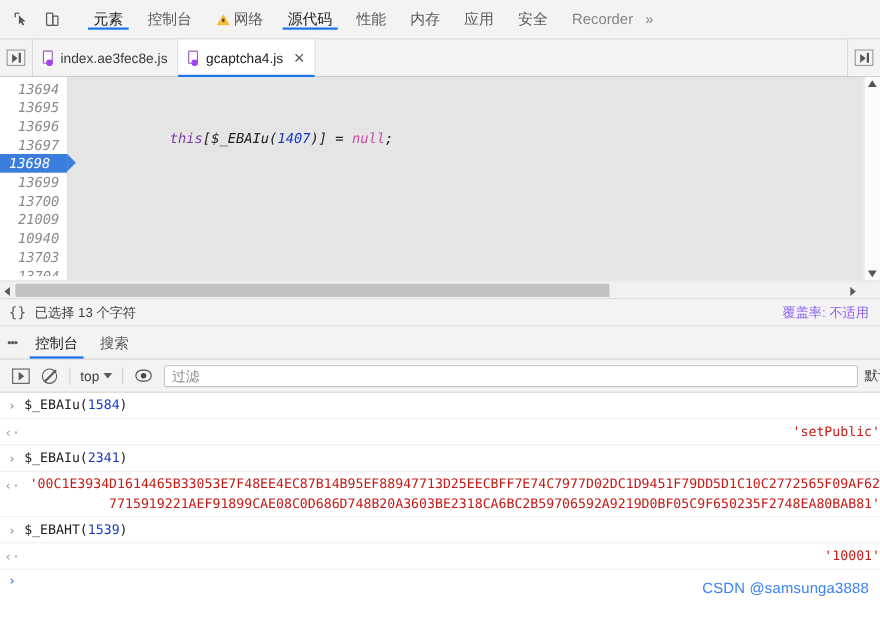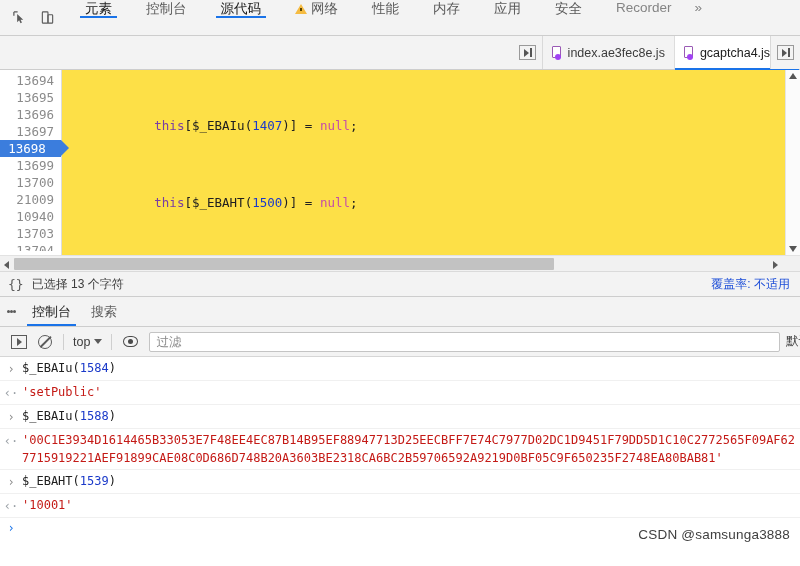--- a/index.html
+++ b/index.html
@@ -21,21 +21,21 @@
     border-bottom: 1px solid #cdcdcd;
     position: relative;
   }
   .tb-icons { display: flex; align-items: center; padding-left: 6px; gap: 2px; }
   .tb-icon {
     width: 26px; height: 26px;
     display: flex; align-items: center; justify-content: center;
     cursor: pointer; border-radius: 2px;
   }
   .tb-sep { width: 1px; background: #cfcfcf; margin: 7px 5px 7px 6px; }
-  .panel-tabs { display: flex; align-items: flex-start; gap: 12px; }
+  .panel-tabs { display: flex; align-items: center; }
   .ptab {
     display: flex; align-items: center; gap: 4px;
     padding: 0 11px;
     font-size: 13.5px; color: #5a5a5a;
     cursor: pointer; position: relative;
     white-space: nowrap;
   }
   .ptab.sel { color: #1a1a1a; }
   .ptab.sel::after {
     content: ""; position: absolute; left: 6px; right: 6px; bottom: 0;
@@ -47,21 +47,20 @@
     border-bottom:10px solid #f5bb41; }
   .warn-tri::after{ content:""; position:absolute; left:-1px; top:4px; width:2px; height:3px; background:#5a4300;}
 
   
   .filetabs {
     height: 34px; min-height:34px;
     display: flex; align-items: stretch;
     background: #f3f3f3;
     border-bottom: 1px solid #cdcdcd;
     position: relative;
-    justify-content: flex-end;
   }
   .ft-left { width: 30px; display: flex; align-items: center; justify-content: center; border-right:1px solid #d9d9d9; }
   .ft-right { width: 30px; display: flex; align-items: center; justify-content: center; position:absolute; right:0; top:0; bottom:0; border-left:1px solid #d9d9d9; background:#f3f3f3;}
   .boxarrow { width:17px;height:15px;border:1px solid #9a9a9a; display:flex; align-items:center; justify-content:center; }
   .boxarrow i { display:block; width:0;height:0;border-left:5px solid #555; border-top:4px solid transparent; border-bottom:4px solid transparent; margin-left:1px;}
   .boxarrow b { display:block; width:2px; height:9px; background:#555; margin-left:1px;}
   .ftab {
     display: flex; align-items: center; gap: 5px;
     padding: 0 9px 0 9px;
     font-size: 12.5px; color: #3c3c3c;
@@ -73,21 +72,21 @@
   .ftab.sel::after {
     content: ""; position: absolute; left: 0; right: 0; bottom: -1px;
     height: 2px; background: #1a73e8;
   }
   .jsdoc { position: relative; width: 11px; height: 13px; }
   .jsdoc .pg { position:absolute; left:0; top:0; width:9px; height:12px; border:1px solid #9a5ab5; border-radius:1px; background:#fff;}
   .jsdoc .dot { position:absolute; left:3px; bottom:-1px; width:6px;height:6px;border-radius:50%; background:#a142f4; }
   .ftab-close { font-size: 13px; color:#5a5a5a; margin-left: 4px; cursor:pointer; line-height:1;}
 
   
-  .editor-wrap { flex: 0 0 auto; height: 185px; position: relative; background: #fde047; overflow: hidden; display:flex; }
+  .editor-wrap { flex: 0 0 auto; height: 185px; position: relative; background: #e5e5e5; overflow: hidden; display:flex;font-style:italic; }
   .gutter {
     width: 62px; min-width:62px;
     background: #fff;
     border-right: 1px solid #dcdcdc;
     padding-top: 2px;
     font-family: "DejaVu Sans Mono", monospace;
     font-size: 12.5px;
     color: #8b8b8b;
     text-align: right;
     user-select: none;
@@ -128,21 +127,21 @@
     height: 26px; min-height:26px;
     display: flex; align-items: center;
     background: #f3f3f3;
     border-top: 1px solid #dadada;
     border-bottom: 1px solid #cdcdcd;
     padding: 0 10px 0 8px;
     font-size: 12px; color: #4b4b4b;
   }
   .pretty { font-family:"DejaVu Sans Mono", monospace; font-size:13px; color:#5a5a5a; cursor:pointer; margin-right:8px;}
   .status-sel { color:#3c3c3c; }
-  .status-right { margin-left:auto; color:#1d4ed8; }
+  .status-right { margin-left:auto; color:#8b5cf6; }
 
   
   .drawer { flex:1; display:flex; flex-direction:column; background:#fff; min-height:0; position:relative; }
   .drawer-tabs {
     height: 30px; min-height:30px;
     display:flex; align-items:stretch;
     background:#f3f3f3; border-bottom:1px solid #cdcdcd;
   }
   .kebab { width:22px; display:flex; align-items:center; justify-content:center; cursor:pointer;}
   .kebab i { display:block; width:3px;height:3px;border-radius:50%;background:#5a5a5a; margin:1px 0;}
@@ -183,27 +182,27 @@
 
   
   .console-body{ flex:1; overflow:hidden; background:#fff; font-family:"DejaVu Sans Mono", monospace; font-size:12px; }
   .msg { display:flex; align-items:flex-start; border-bottom:1px solid #f0f0f0; padding: 2px 0 2px 0; min-height:22px;}
   .msg .gl { width:22px; min-width:22px; text-align:center; color:#9aa0a6; font-size:12px; line-height:18px; padding-top:1px;}
   .msg.inp .gl { color:#8d8d8d; }
   .msg.out .gl { color:#9aa0a6; }
   .msg .body { flex:1; line-height:18px; padding-right:0; word-break:break-all; white-space:pre-wrap;}
   .v-ident { color:#202020;}
   .v-num { color:#1a39c9;}
-  .v-str { color:#c41a16;}
+  .v-str { color:#c41a16;text-align:right;}
   .prompt-row{ display:flex; align-items:center; min-height:20px; }
   .prompt-row .gl{ width:22px;min-width:22px;text-align:center;color:#1a73e8;font-size:12px;}
 
   .watermark{
     position:absolute; right:10px; bottom:24px;
-    font-size:13.5px; color:#404040;
+    font-size:13.5px; color:#3b82f6;
     font-family:"Liberation Sans", sans-serif;
     letter-spacing:0.2px; pointer-events:none;
   }
 
   
   svg { display:block; }
 </style>
 </head>
 <body>
 
@@ -226,26 +225,26 @@
       </div>
       <div class="tb-sep"></div>
     </div>
     <div class="panel-tabs">
       <div class="ptab sel">
         <span>元素</span>
       </div>
       <div class="ptab">
         <span>控制台</span>
       </div>
+      <div class="ptab">
+        <span class="warn-tri"></span>
+        <span>网络</span>
+      </div>
       <div class="ptab sel">
         <span>源代码</span>
-      </div>
-      <div class="ptab">
-        <span class="warn-tri"></span>
-        <span>网络</span>
       </div>
       <div class="ptab">
         <span>性能</span>
       </div>
       <div class="ptab">
         <span>内存</span>
       </div>
       <div class="ptab">
         <span>应用</span>
       </div>
@@ -304,21 +303,20 @@
       <div class="ln">10940</div>
       <div class="ln">13703</div>
       <div class="ln" style="overflow:hidden;height:9px;line-height:17px;">13704</div>
     </div>
 
     <div class="code">
       
       <div class="cl"><span class="tk-pl">            </span><span class="tk-this">this</span><span class="tk-pl">[</span><span class="tk-pl">$_EBAIu</span><span class="tk-pl">(</span><span class="tk-num">1407</span><span class="tk-pl">)]</span><span class="tk-pl"> = </span><span class="tk-kw">null</span><span class="tk-pl">;</span></div>
       
       
-      <div class="cl"><span class="tk-pl">            </span><span class="tk-this">this</span><span class="tk-pl">[</span><span class="tk-pl">$_EBAHT</span><span class="tk-pl">(</span><span class="tk-num">1500</span><span class="tk-pl">)]</span><span class="tk-pl"> = </span><span class="tk-kw">null</span><span class="tk-pl">;</span></div>
       
       
       
       
       
       
       
       
       
       
@@ -393,21 +391,21 @@
         <div class="body"><span class="v-ident">$_EBAIu</span><span class="v-ident">(</span><span class="v-num">1584</span><span class="v-ident">)</span></div>
       </div>
 
       <div class="msg out">
         <div class="gl">‹·</div>
         <div class="body v-str">'setPublic'</div>
       </div>
 
       <div class="msg inp">
         <div class="gl">›</div>
-        <div class="body"><span class="v-ident">$_EBAIu</span><span class="v-ident">(</span><span class="v-num">1588</span><span class="v-ident">)</span></div>
+        <div class="body"><span class="v-ident">$_EBAIu</span><span class="v-ident">(</span><span class="v-num">2341</span><span class="v-ident">)</span></div>
       </div>
 
       <div class="msg out">
         <div class="gl">‹·</div>
         <div class="body v-str">'00C1E3934D1614465B33053E7F48EE4EC87B14B95EF88947713D25EECBFF7E74C7977D02DC1D9451F79DD5D1C10C2772565F09AF627715919221AEF91899CAE08C0D686D748B20A3603BE2318CA6BC2B59706592A9219D0BF05C9F650235F2748EA80BAB81'</div>
       </div>
 
       <div class="msg inp">
         <div class="gl">›</div>
         <div class="body"><span class="v-ident">$_EBAHT</span><span class="v-ident">(</span><span class="v-num">1539</span><span class="v-ident">)</span></div>

